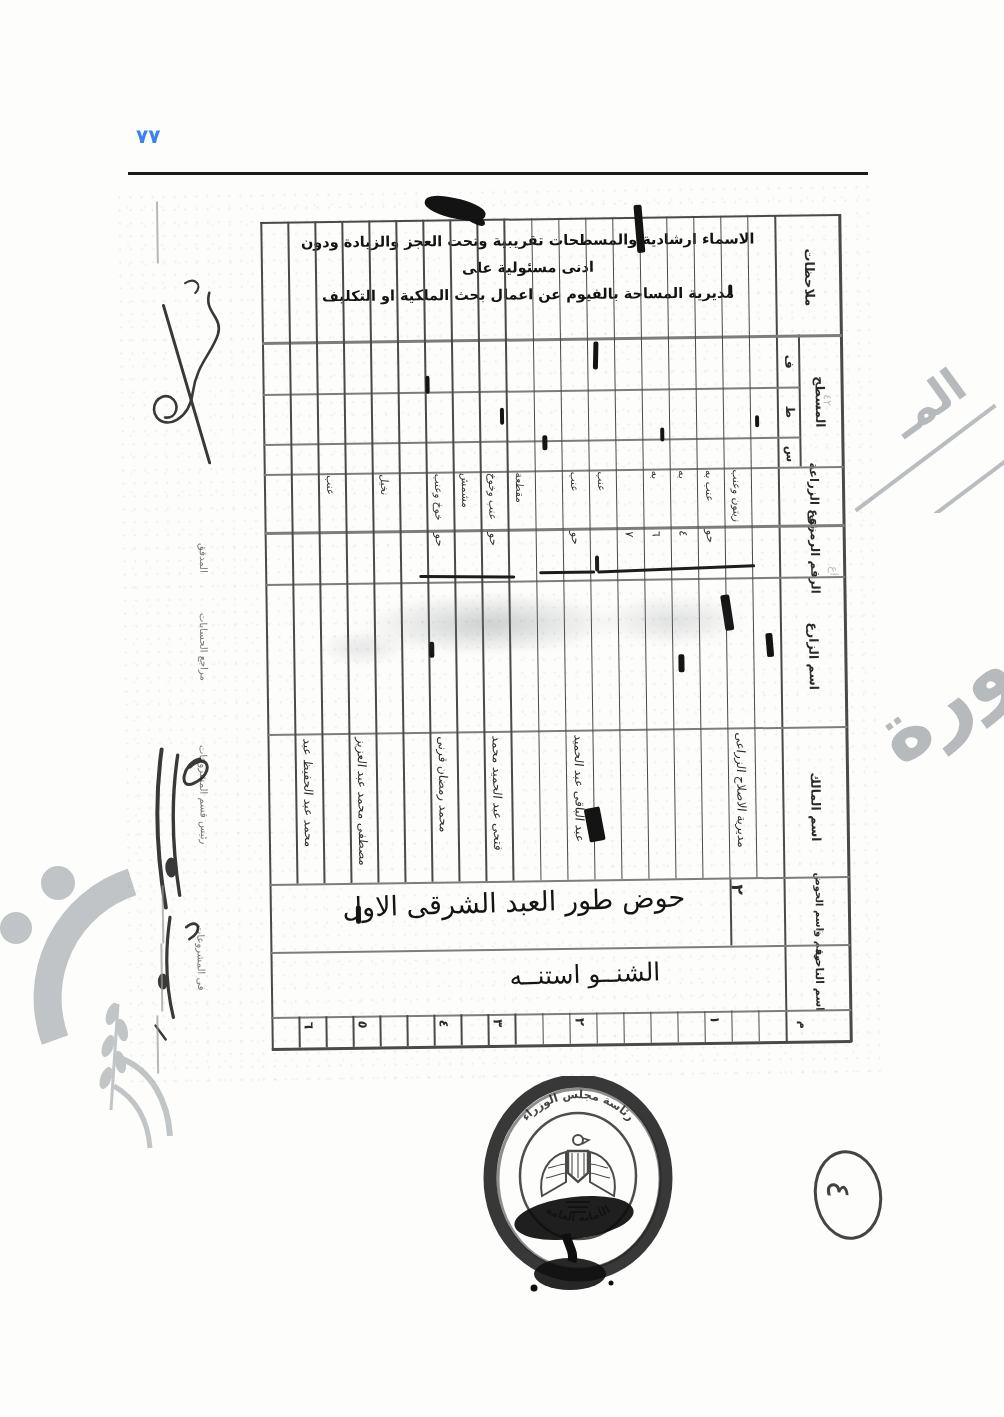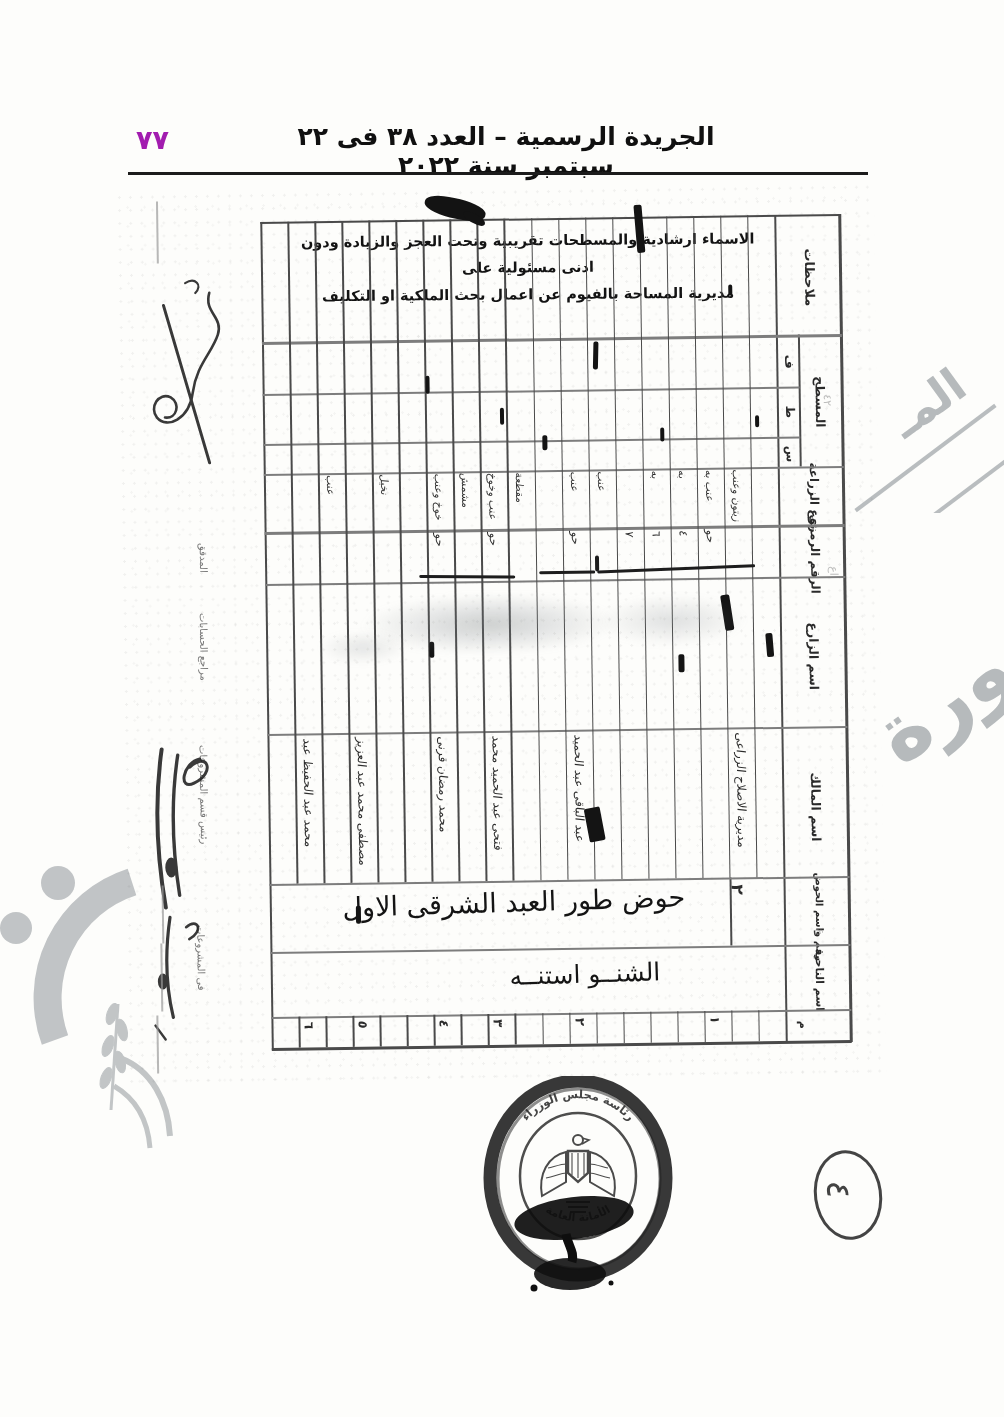--- a/index.html
+++ b/index.html
@@ -30,39 +30,38 @@
   .hw{position:absolute;transform-origin:0 0;transform:rotate(90deg) skewX(-7deg);
       white-space:nowrap;color:#1b1b1b;opacity:.92}
   .c-crop{font-size:10.5px}.c-code{font-size:11.5px}.c-own{font-size:12px}
   .c-ser{font-size:13px;font-weight:bold}
   .hwh{position:absolute;direction:rtl;text-align:center;color:#141414;transform:rotate(-1deg);
        letter-spacing:1px;white-space:nowrap}
   .sweep{position:absolute;background:#1d1d1d;border-radius:2px}
   
   .gz-title{position:absolute;left:250px;top:122px;width:512px;text-align:center;direction:rtl;
             font-weight:bold;font-size:25px;color:#101010;letter-spacing:.5px}
-  .gz-num{position:absolute;left:136px;top:124px;font-weight:bold;font-size:27px;color:#a21caf}
+  .gz-num{position:absolute;left:136px;top:124px;font-weight:bold;font-size:20px;color:#3b82f6}
   .gz-rule{position:absolute;left:128px;top:172px;width:740px;height:3px;background:#1c1c1c}
   
   .disc{position:absolute;left:296px;top:227px;width:474px;direction:rtl;text-align:center;
         font-size:14.5px;font-weight:bold;color:#131313;line-height:1.85;transform:rotate(.3deg)}
   
   .wm{color:#b6babc;font-weight:bold;position:absolute;white-space:nowrap}
   .wmwrap{position:absolute;overflow:hidden}
   .wline{position:absolute;height:4px;background:#b9bdbf;transform:rotate(-37deg)}
   
   .cm-ell{position:absolute;border:3px solid #232323;border-radius:50%;opacity:.85}
 </style>
 </head>
 <body>
 
 <div id="page">
 
   <div class="gz-num">٧٧</div>
-  <div class="gz-title">الجريدة الرسمية – العدد ٣٨ فى ٢٢ سبتمبر سنة ٢٠٢٢</div>
   <div class="gz-rule"></div>
 
   <div class="wmwrap" style="left:846px;top:358px;width:158px;height:155px">
     <span class="wm" style="left:42px;top:18px;font-size:46px;transform:rotate(-36deg)">المـ</span>
     <div class="wline" style="left:-8px;top:98px;width:175px"></div>
     <div class="wline" style="left:36px;top:132px;width:165px"></div>
   </div>
 
   <div class="wmwrap" style="left:852px;top:552px;width:152px;height:255px">
     <span class="wm" style="left:10px;top:78px;font-size:82px;transform:rotate(-36deg)">صورة</span>

